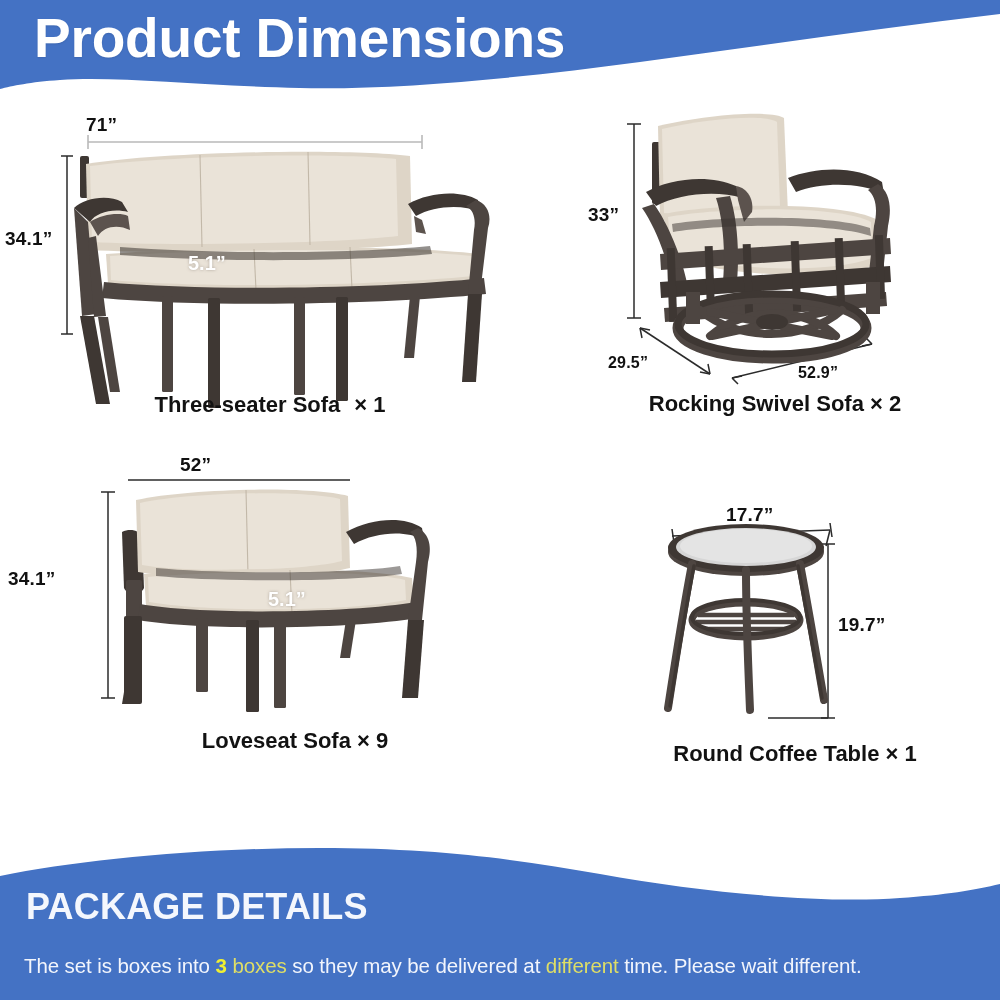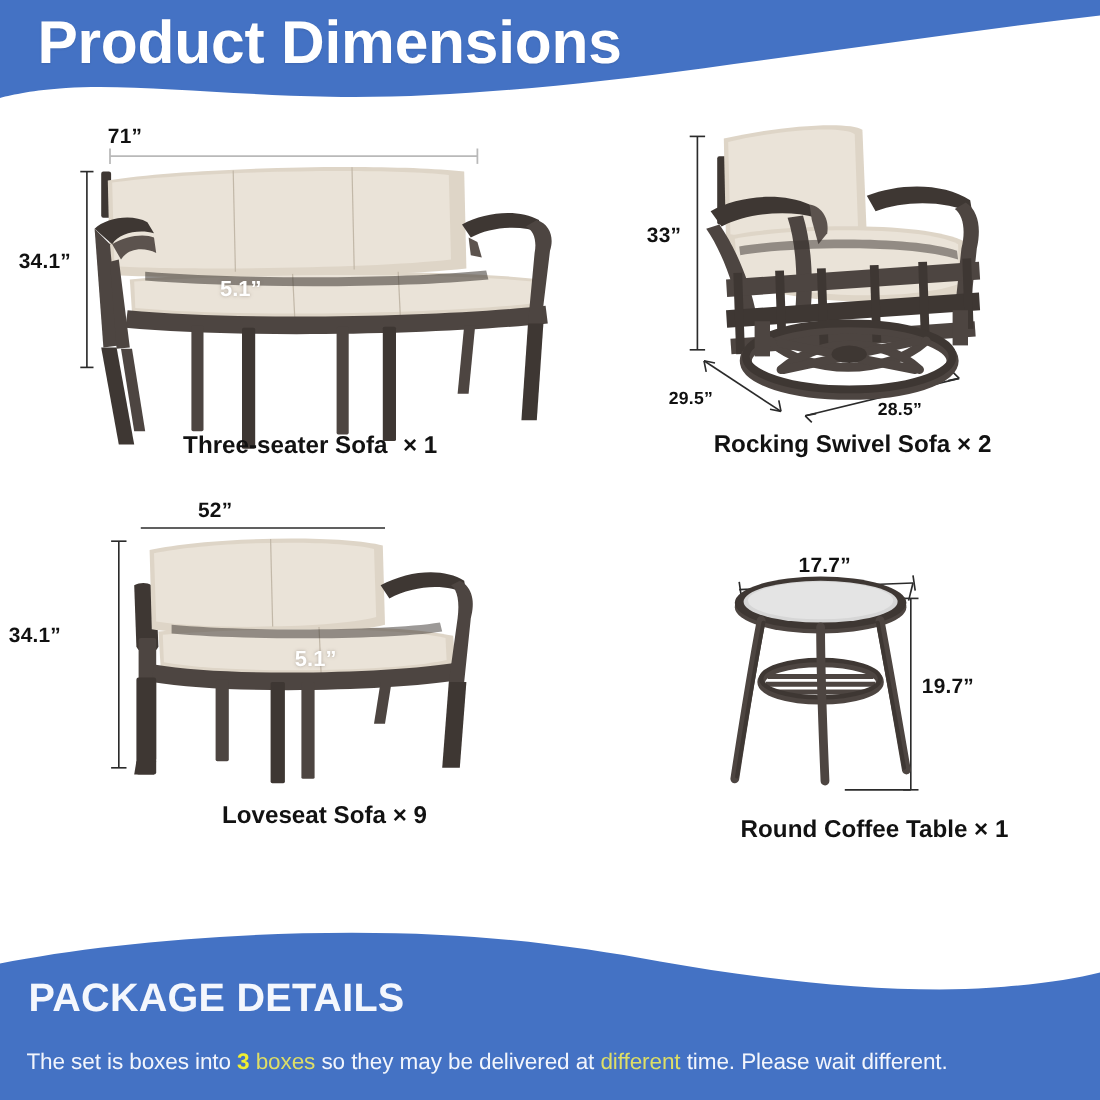--- a/index.html
+++ b/index.html
@@ -34,21 +34,21 @@
     position:absolute; left:24px; bottom:22px;
     font-size:20.5px; color:#f2f5fc; white-space:nowrap;
     letter-spacing:-0.1px;
   }
   .hl-num  { color:#efef32; font-weight:bold; }
   .hl-word { color:#dede66; }
 
   
   .grid { position:absolute; top:96px; left:0; width:1000px; height:756px; }
   .cell { position:absolute; }
-  .cell-a { left:22px;  top:8px;   width:520px; height:345px; }
+  .cell-a { left:10px;  top:8px;   width:520px; height:345px; }
   .cell-b { left:560px; top:0px;   width:430px; height:353px; }
   .cell-c { left:60px;  top:352px; width:470px; height:350px; }
   .cell-d { left:600px; top:390px; width:390px; height:312px; }
 
   .caption {
     position:absolute; left:0; width:100%; text-align:center;
     font-size:22px; font-weight:bold; color:#121212; white-space:nowrap;
   }
   .cap-gap { display:inline-block; width:14px; }
 
@@ -148,21 +148,21 @@
 
     <div class="caption" style="top:288px;">
       <span>Three-seater Sofa</span><span class="cap-gap"></span><span>× 1</span>
     </div>
   </div>
 
   <div class="cell cell-b">
 
     <div class="dim" style="left:28px; top:108px;">33”</div>
     <div class="dim dim-sm" style="left:48px; top:258px;">29.5”</div>
-    <div class="dim dim-sm" style="left:238px; top:268px;">28.5”</div>
+    <div class="dim dim-sm" style="left:238px; top:268px;">52.9”</div>
 
     <svg width="430" height="310" viewBox="0 0 430 310">
 
       <g class="dimline-dk">
         <line x1="74" y1="28" x2="74" y2="222"></line>
         <line x1="67" y1="28" x2="81" y2="28"></line>
         <line x1="67" y1="222" x2="81" y2="222"></line>
       </g>
 
       <g class="dimline-dk">

